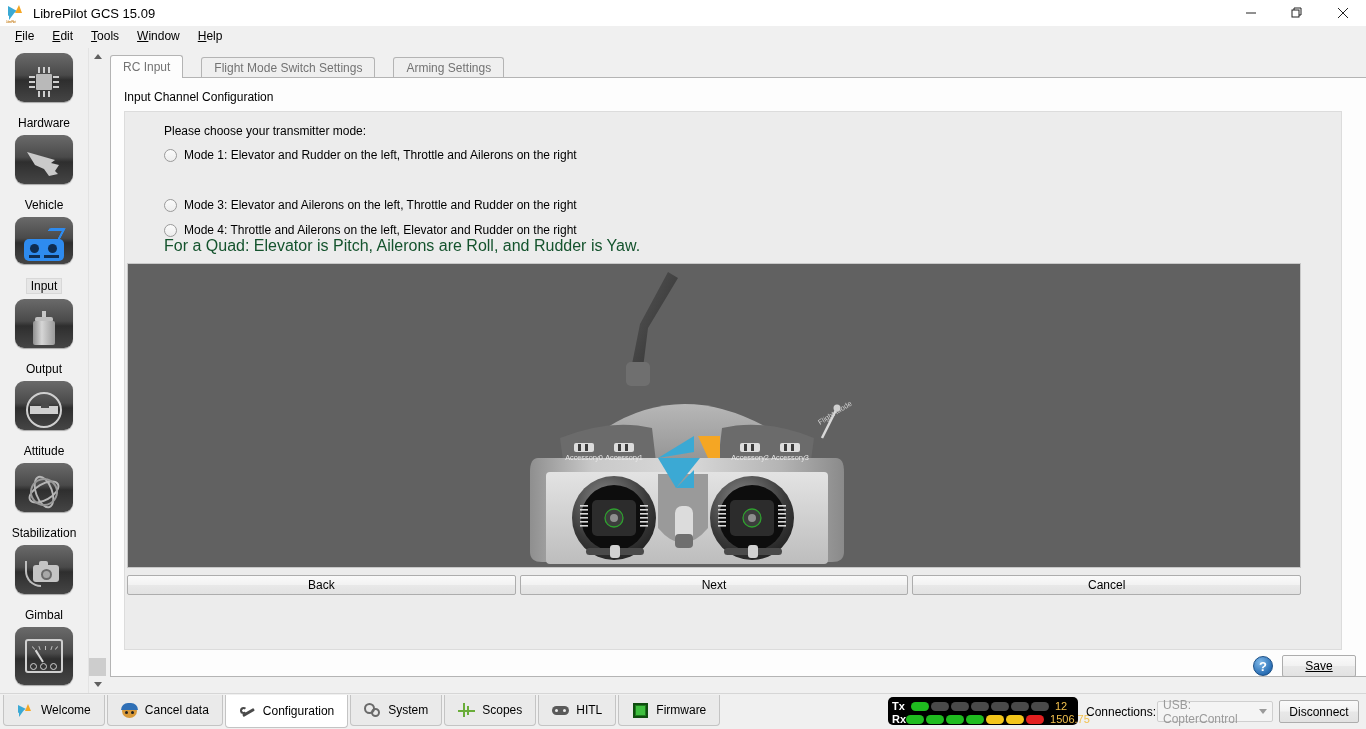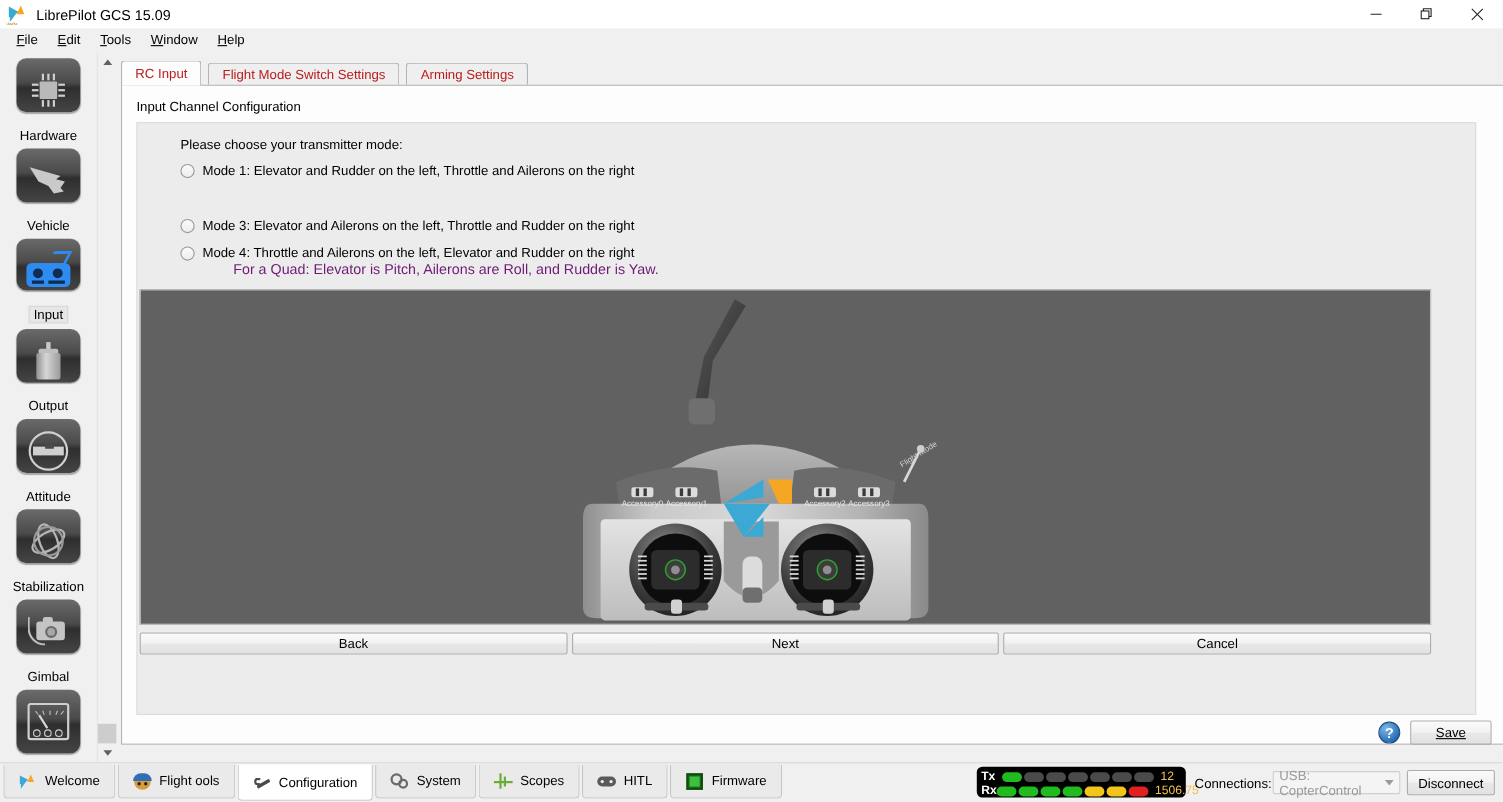--- a/index.html
+++ b/index.html
@@ -206,26 +206,26 @@
     top: 7px; left: 4px;
     height: 23px;
     display: flex;
     align-items: flex-end;
   }
   .tab {
     height: 21px;
     padding: 0 12px;
     display: flex; align-items: center;
     font-size: 12px;
-    color: #b91c1c;
+    color: #737373;
     background: #efefef;
     border: 1px solid #b4b4b4;
     border-bottom: none;
     border-radius: 3px 3px 0 0;
-    margin-right: 6px;
+    margin-right: 18px;
   }
   .tab.active {
     background: #fdfdfd;
     height: 23px;
     border-color: #b4b4b4;
     position: relative;
     z-index: 3;
   }
   .tabpanel {
     position: absolute;
@@ -272,21 +272,21 @@
     position: absolute;
     left: 3px; top: 3px;
     width: 5px; height: 5px;
     border-radius: 50%;
     background: #2b2b2b;
   }
   .radio-label { font-size: 12px; color: #000; }
   .quadnote {
     position: absolute;
     left: 39px; top: 125px;
-    font-size: 13px; color: #701a75; margin-left: 48px;
+    font-size: 16px; color: #14532d;
   }
 
   
   .txarea {
     position: absolute;
     left: 2px; top: 151px;
     width: 1174px; height: 159px;
   }
   .txcanvas {
     position: absolute;
@@ -833,21 +833,21 @@
       <span>Welcome</span>
     </div>
 
     <div class="ttab">
       <div class="tico i-flight">
           <div class="head"></div>
           <div class="helm"></div>
           <div class="e1"></div>
           <div class="e2"></div>
         </div>
-      <span>Flight ools</span>
+      <span>Cancel data</span>
     </div>
 
     <div class="ttab active">
       <div class="tico i-config">
           <div class="wr">
             <div class="hd"></div>
             <div class="bar"></div>
           </div>
         </div>
       <span>Configuration</span>

